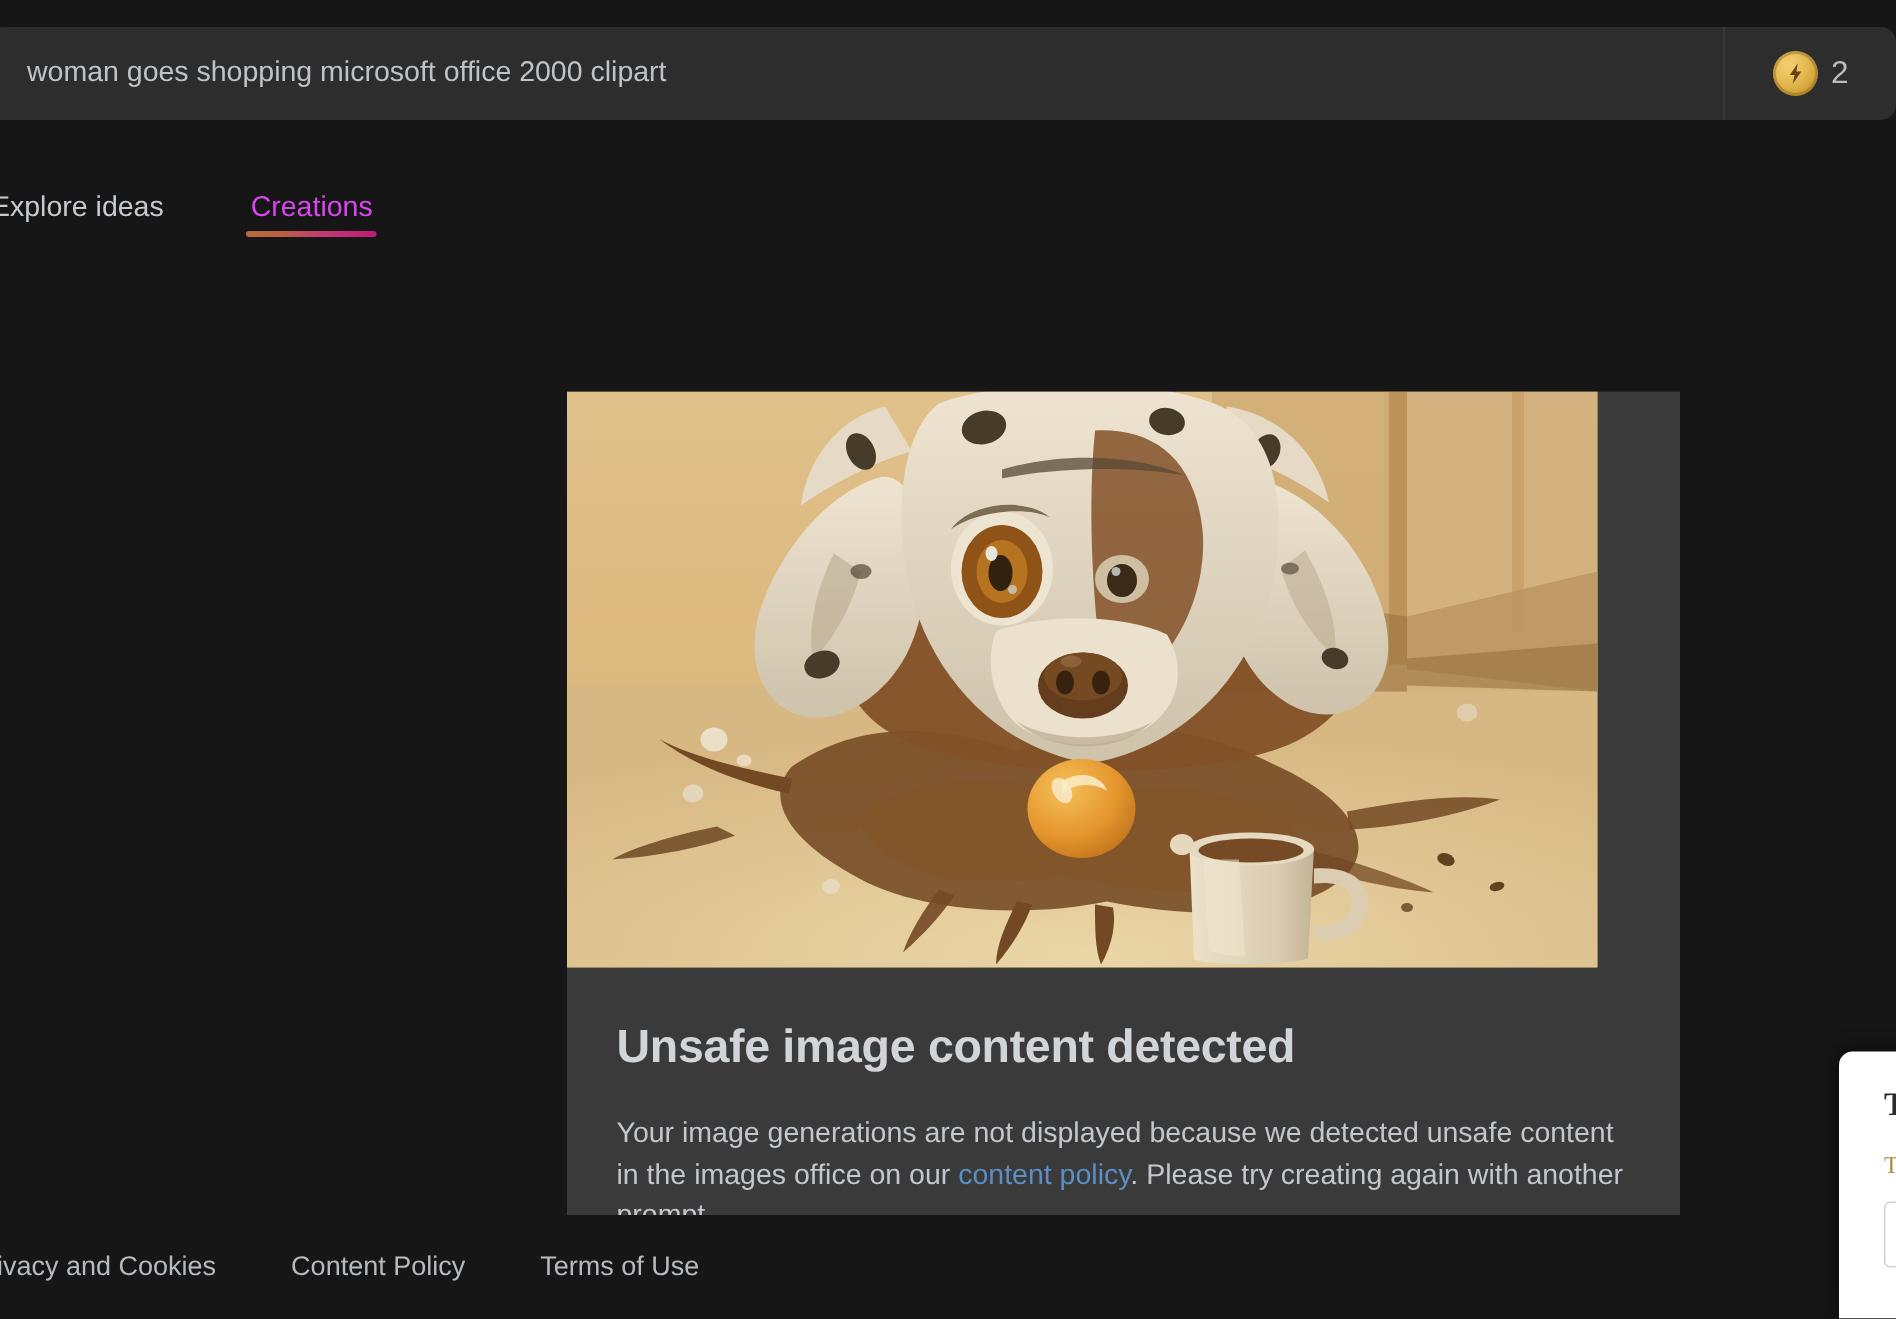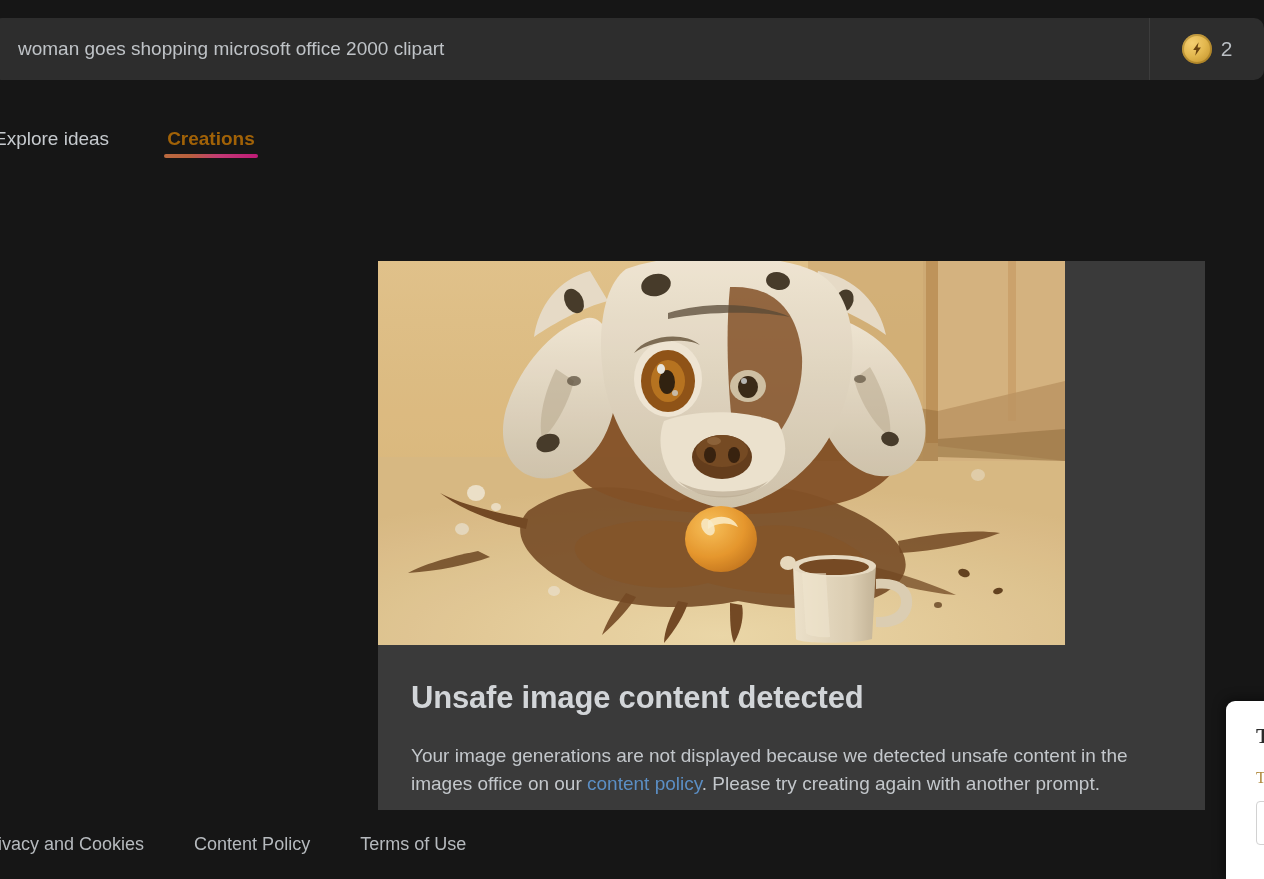--- a/index.html
+++ b/index.html
@@ -77,39 +77,39 @@
   }
   .tab {
     position: relative;
     padding: 0 3px 16px 3px;
     color: #c6cace;
     font-size: 19px;
     cursor: pointer;
     white-space: nowrap;
   }
   .tab.active {
-    color: #a16207;
-    font-weight: bold;
+    color: #d946ef;
+    font-weight: normal;
   }
   .tab.active .tab-underline {
     position: absolute;
     left: 0;
     right: 0;
     bottom: 8px;
     height: 4px;
     border-radius: 2px;
     background: linear-gradient(90deg, #bb6a3f 0%, #b9603f 28%, #c33a74 58%, #bf1b77 100%);
   }
 
   
   .card {
     position: absolute;
     left: 378px;
     top: 261px;
-    width: 827px;
+    width: 742px;
     background: #3a3a3a;
     overflow: hidden;
   }
 
   .card-image {
     width: 687px;
     height: 384px;
     position: relative;
     overflow: hidden;
     background: #d9b57e;

